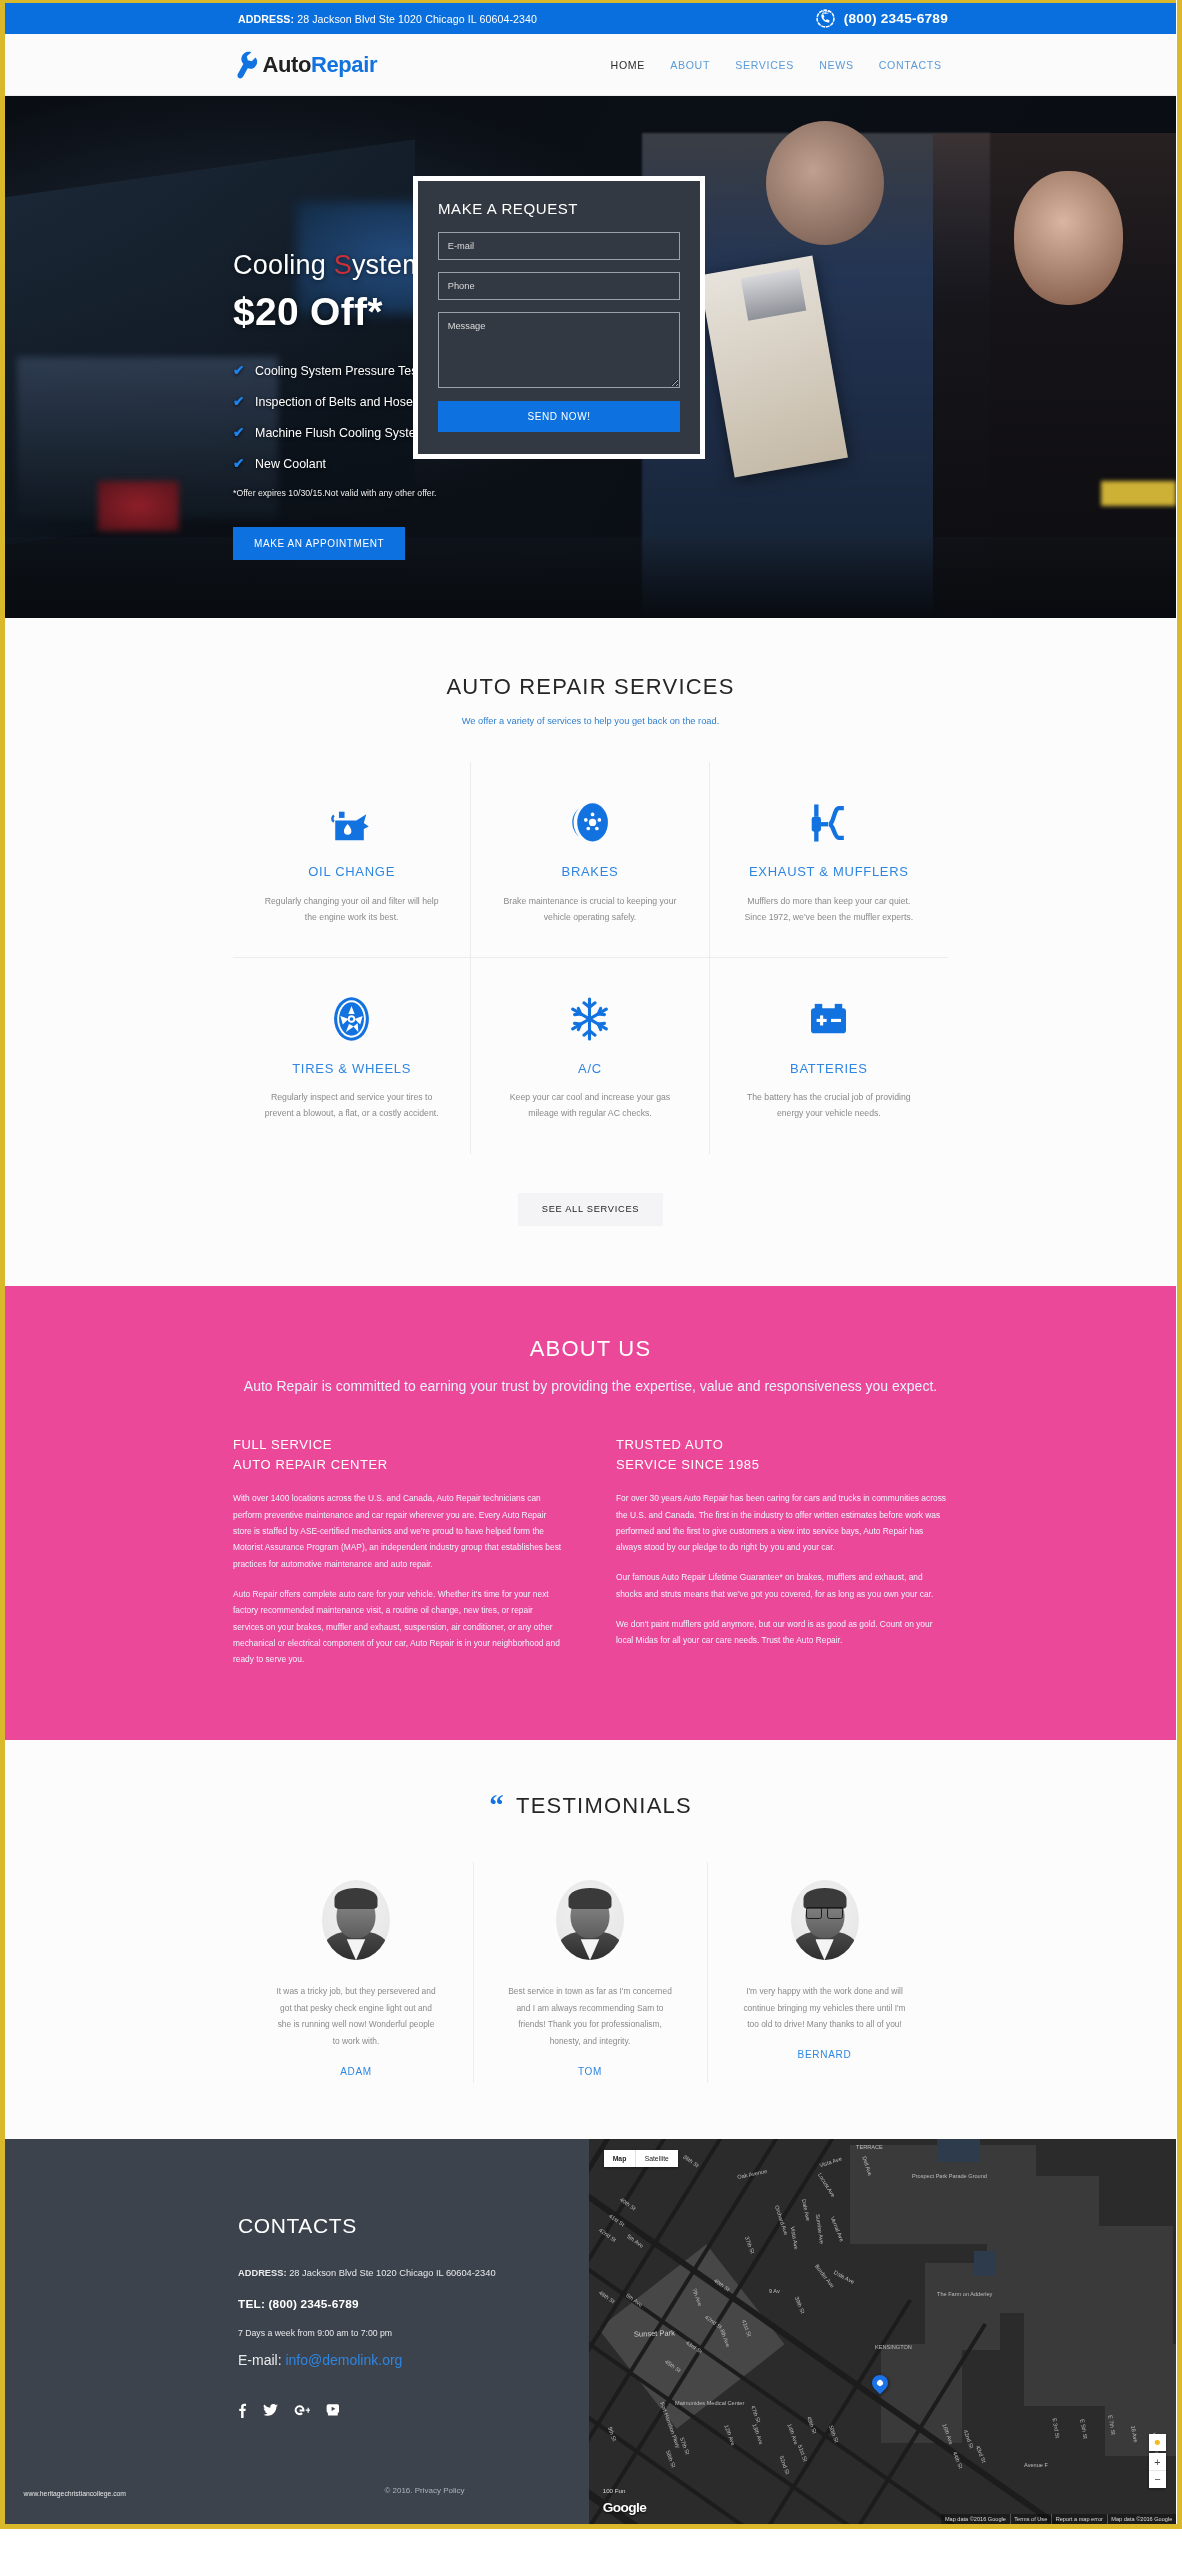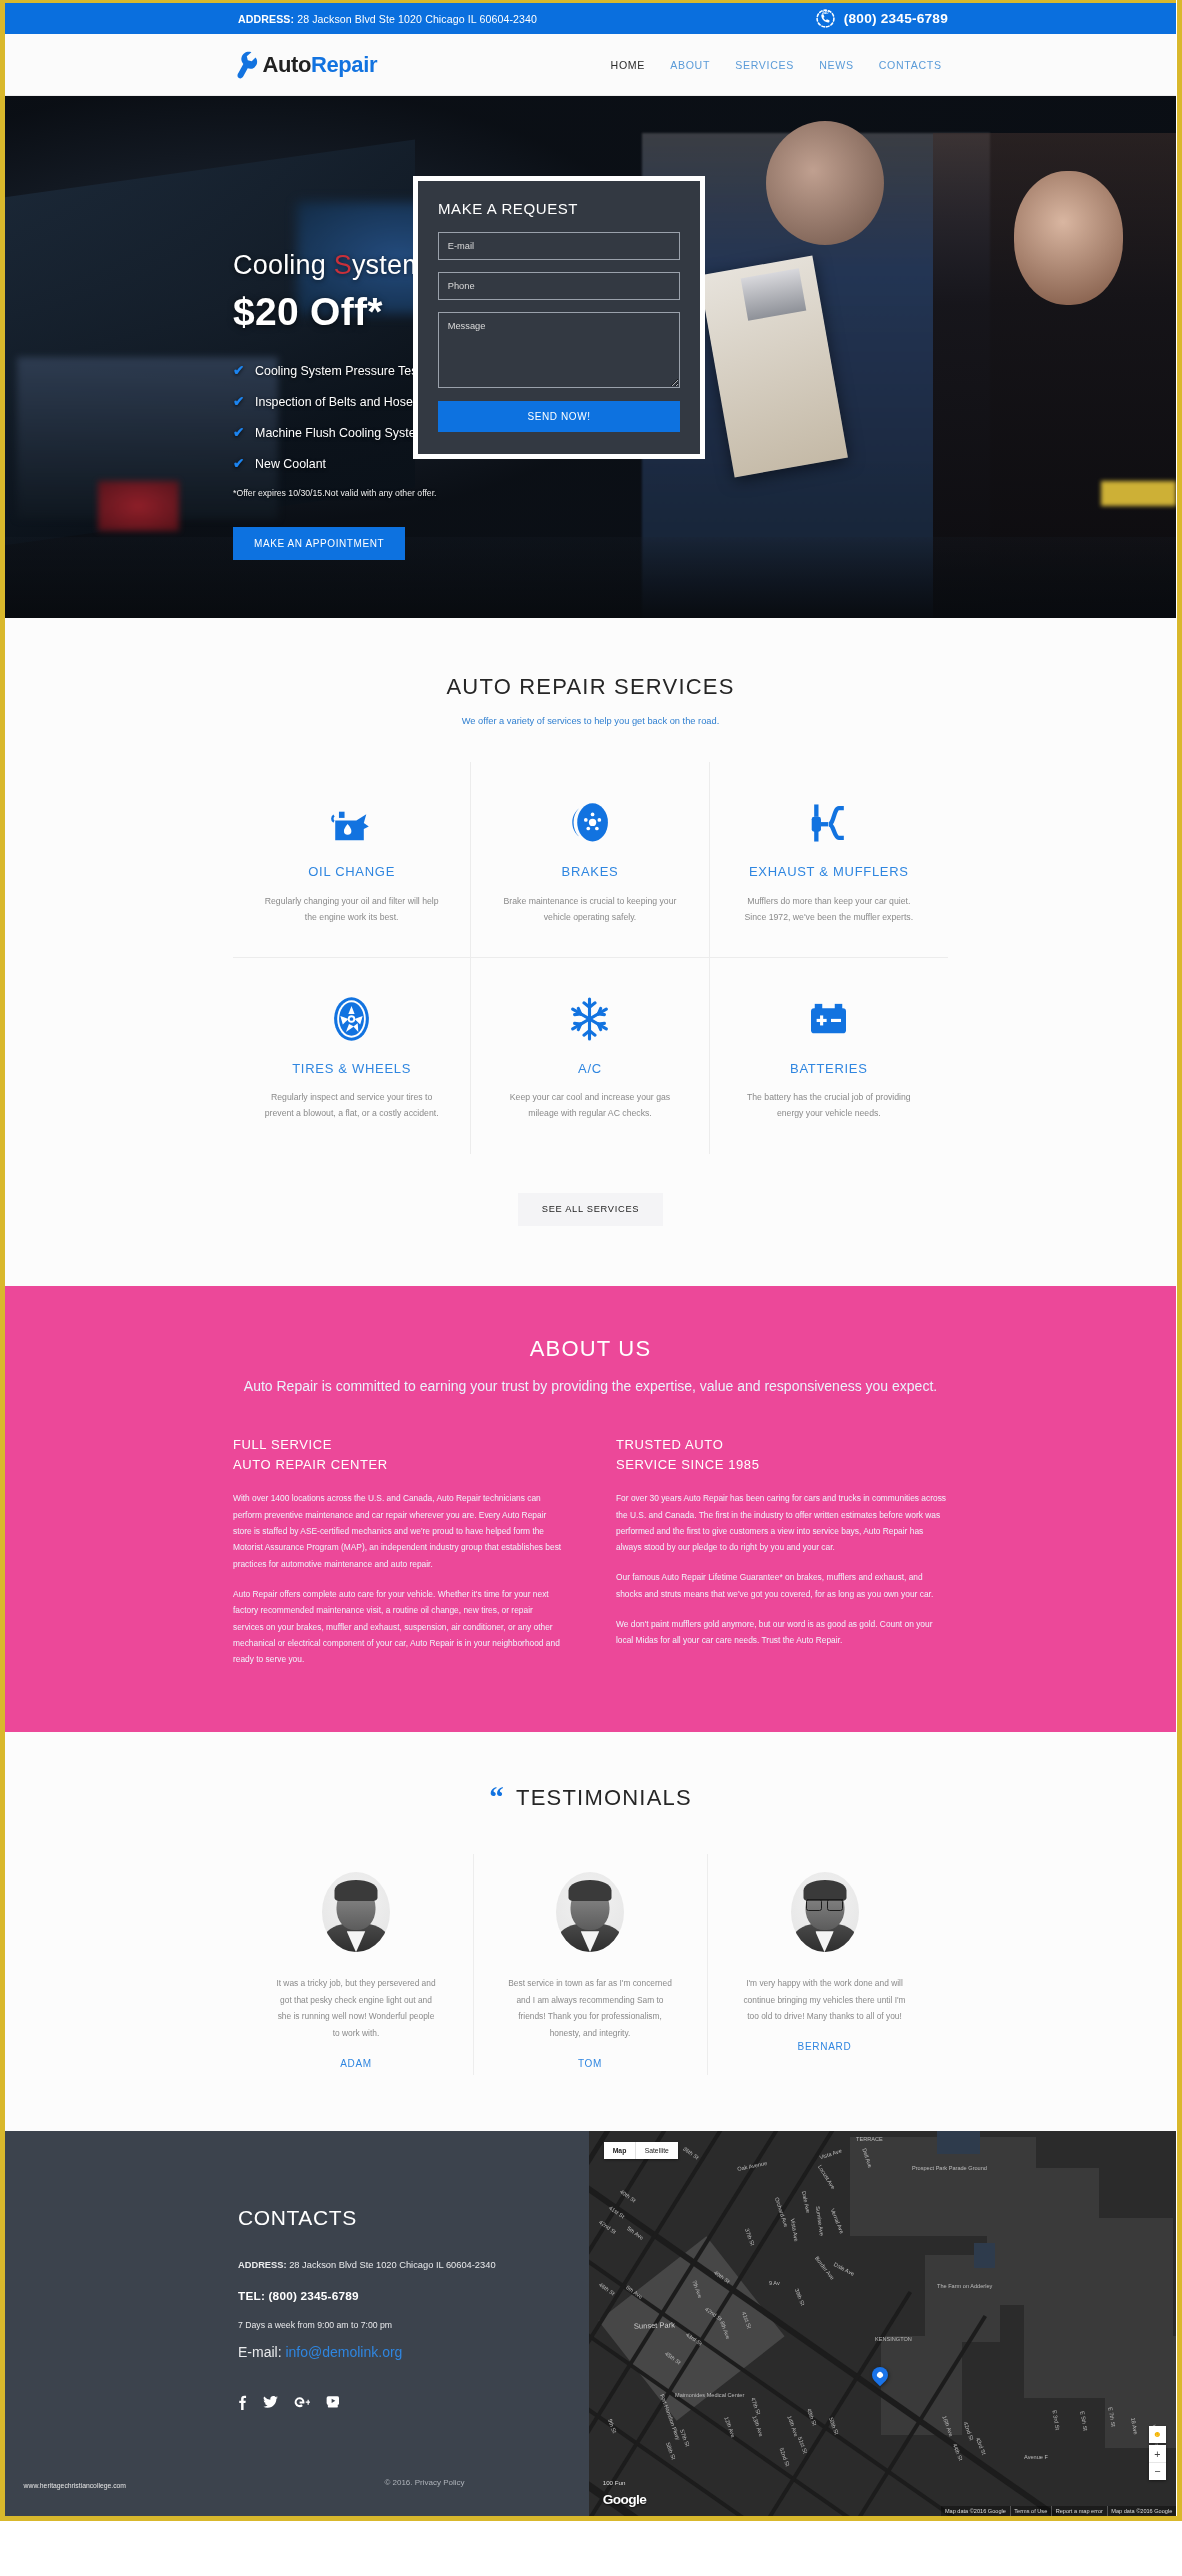--- a/index.html
+++ b/index.html
@@ -213,21 +213,21 @@
     background:#f4f4f6; border:none; cursor:pointer; color:#222;
     padding: 11.8px 23.6px; font-size: 9.3px; letter-spacing: 0.7px;
     font-family: "Liberation Sans", sans-serif;
   }
 
   
   .about { background:#ec4899; padding: 50px 0 56px 0; }
   .about .sec-title { color:#fff; }
   .about .sec-sub { color:#eaf2fd; font-size: 14px; }
   .about-cols {
-    width: 715px; margin: 41px auto 8px auto;
+    width: 715px; margin: 41px auto 16px auto;
     display:grid; grid-template-columns: 1fr 1fr; gap: 51px;
   }
   .about-h {
     color:#fff; font-size: 13px; letter-spacing: 0.6px; line-height: 1.5; font-weight: 400;
   }
   .about-p {
     color:#f0f5fd; font-size: 8.4px; line-height: 1.95; margin-top: 16px;
   }
   .about-p + .about-p { margin-top: 13.7px; }
 

